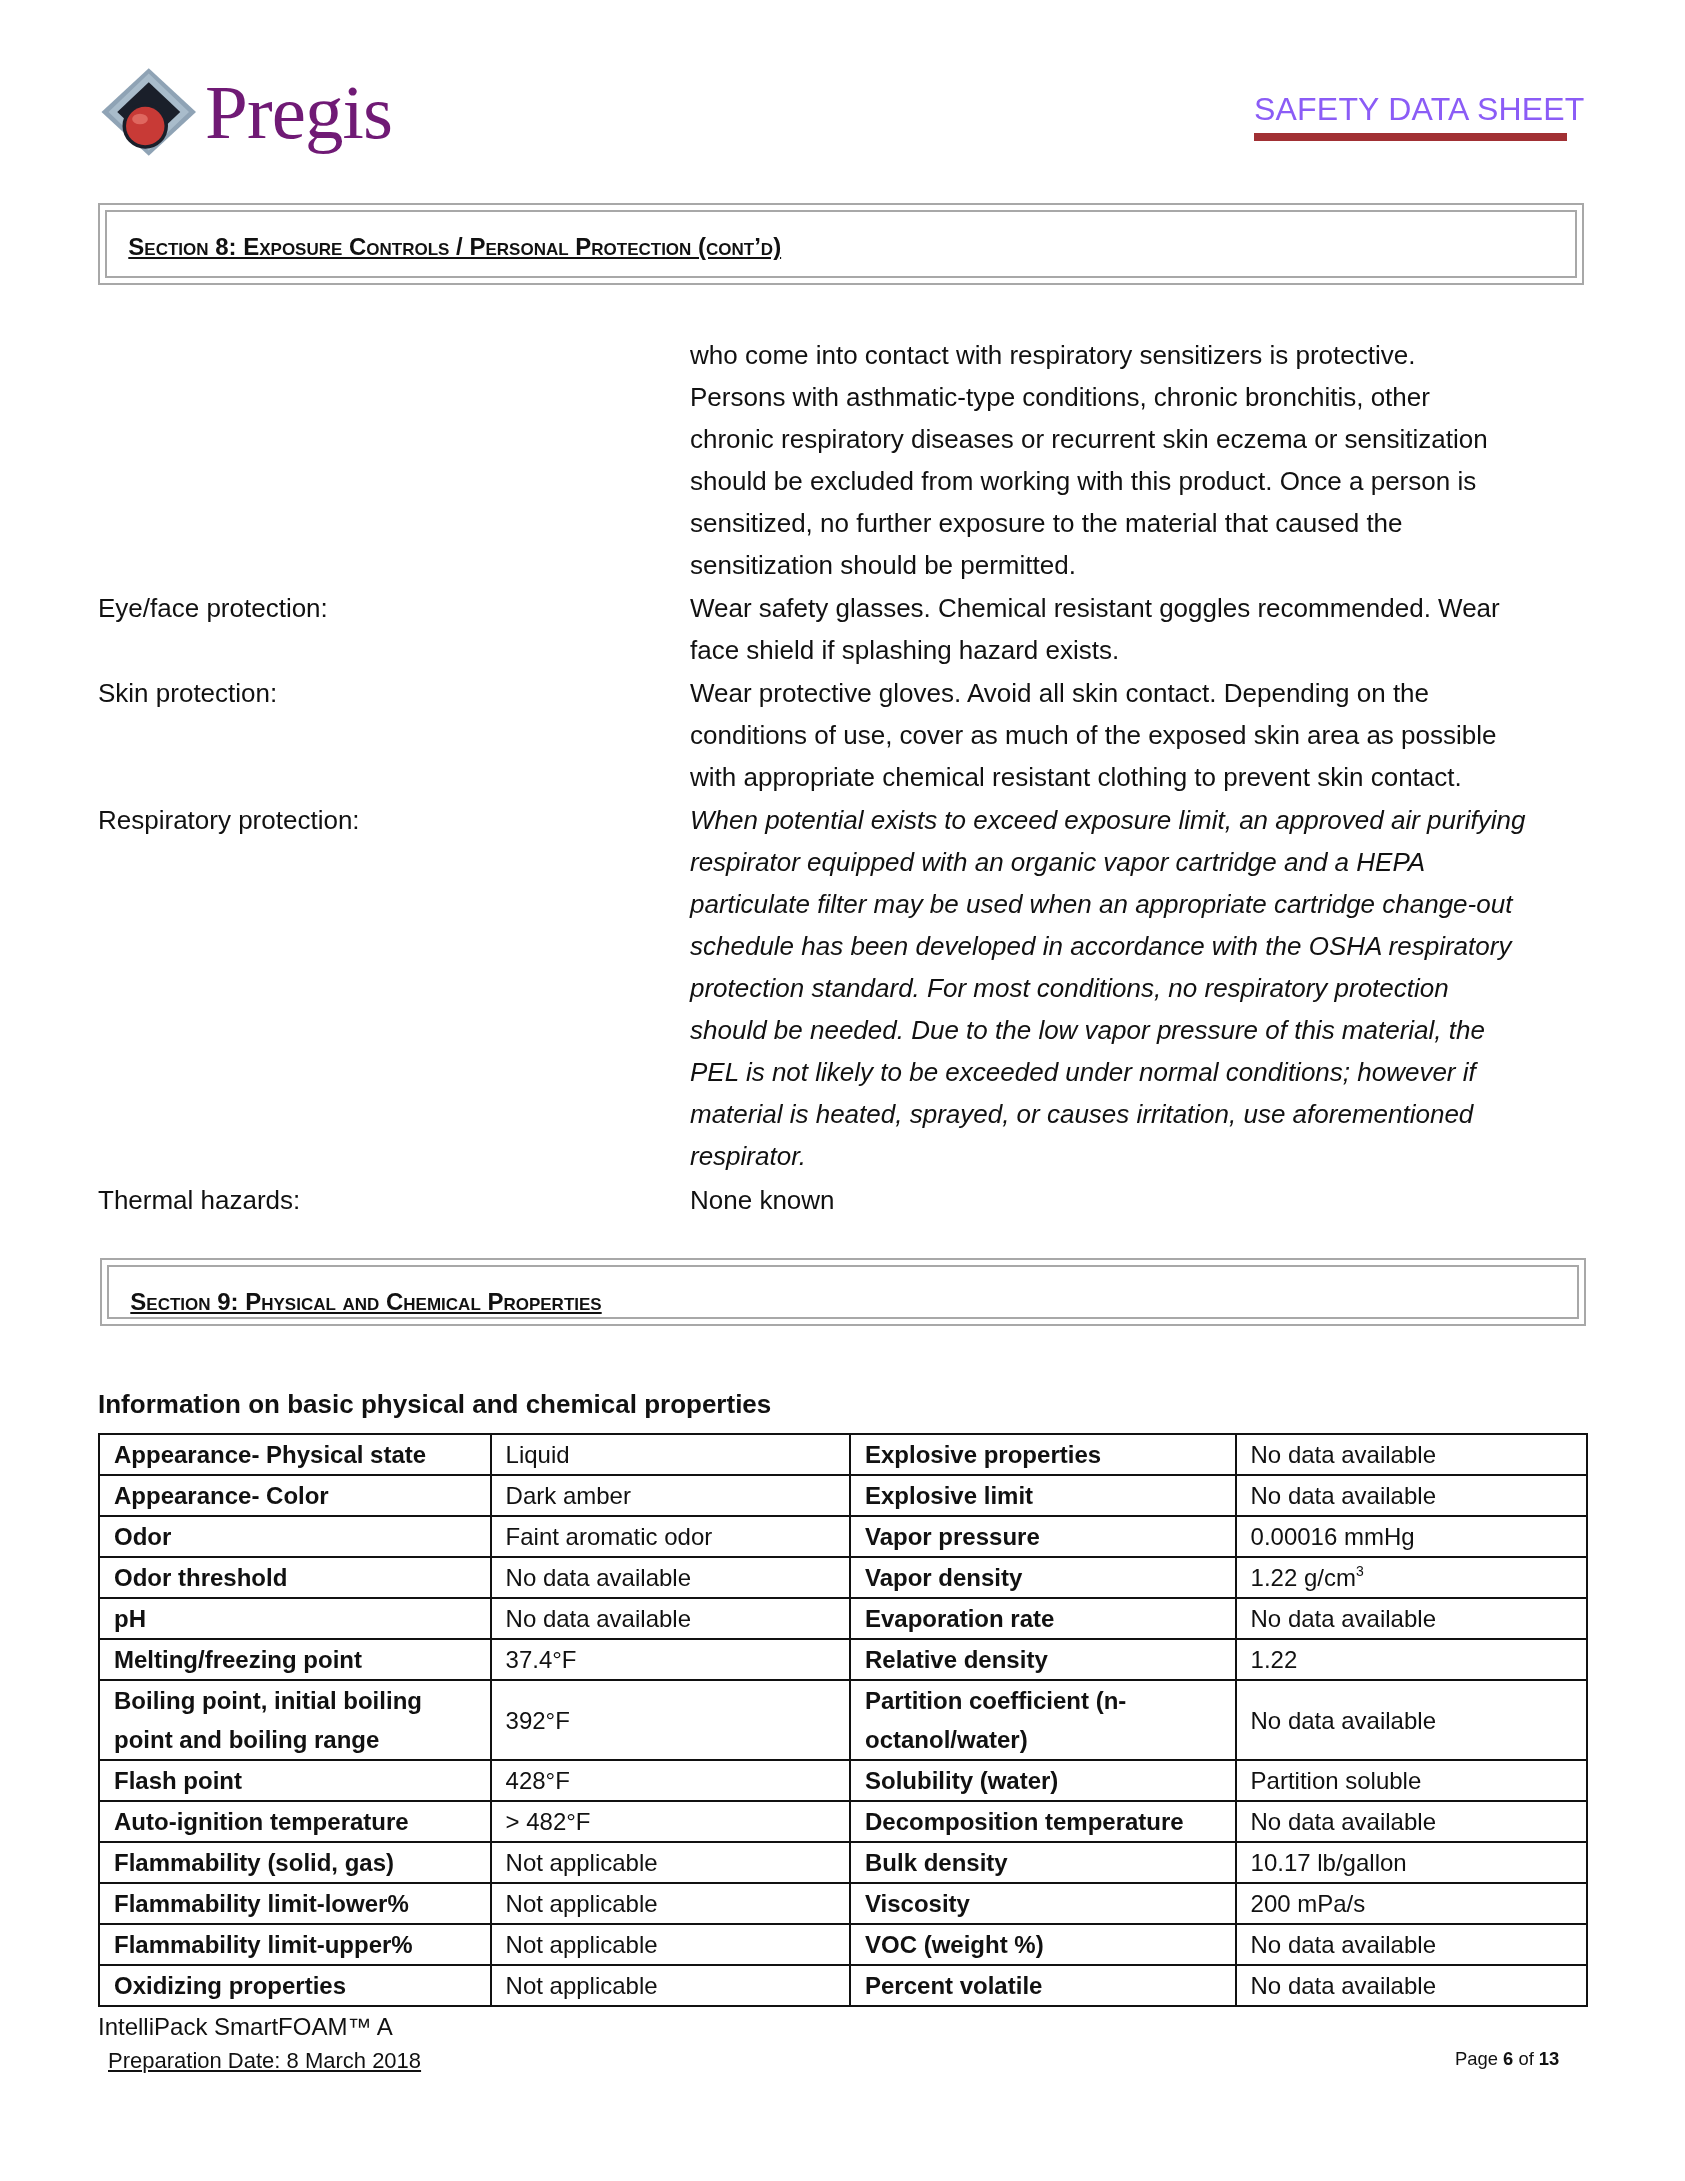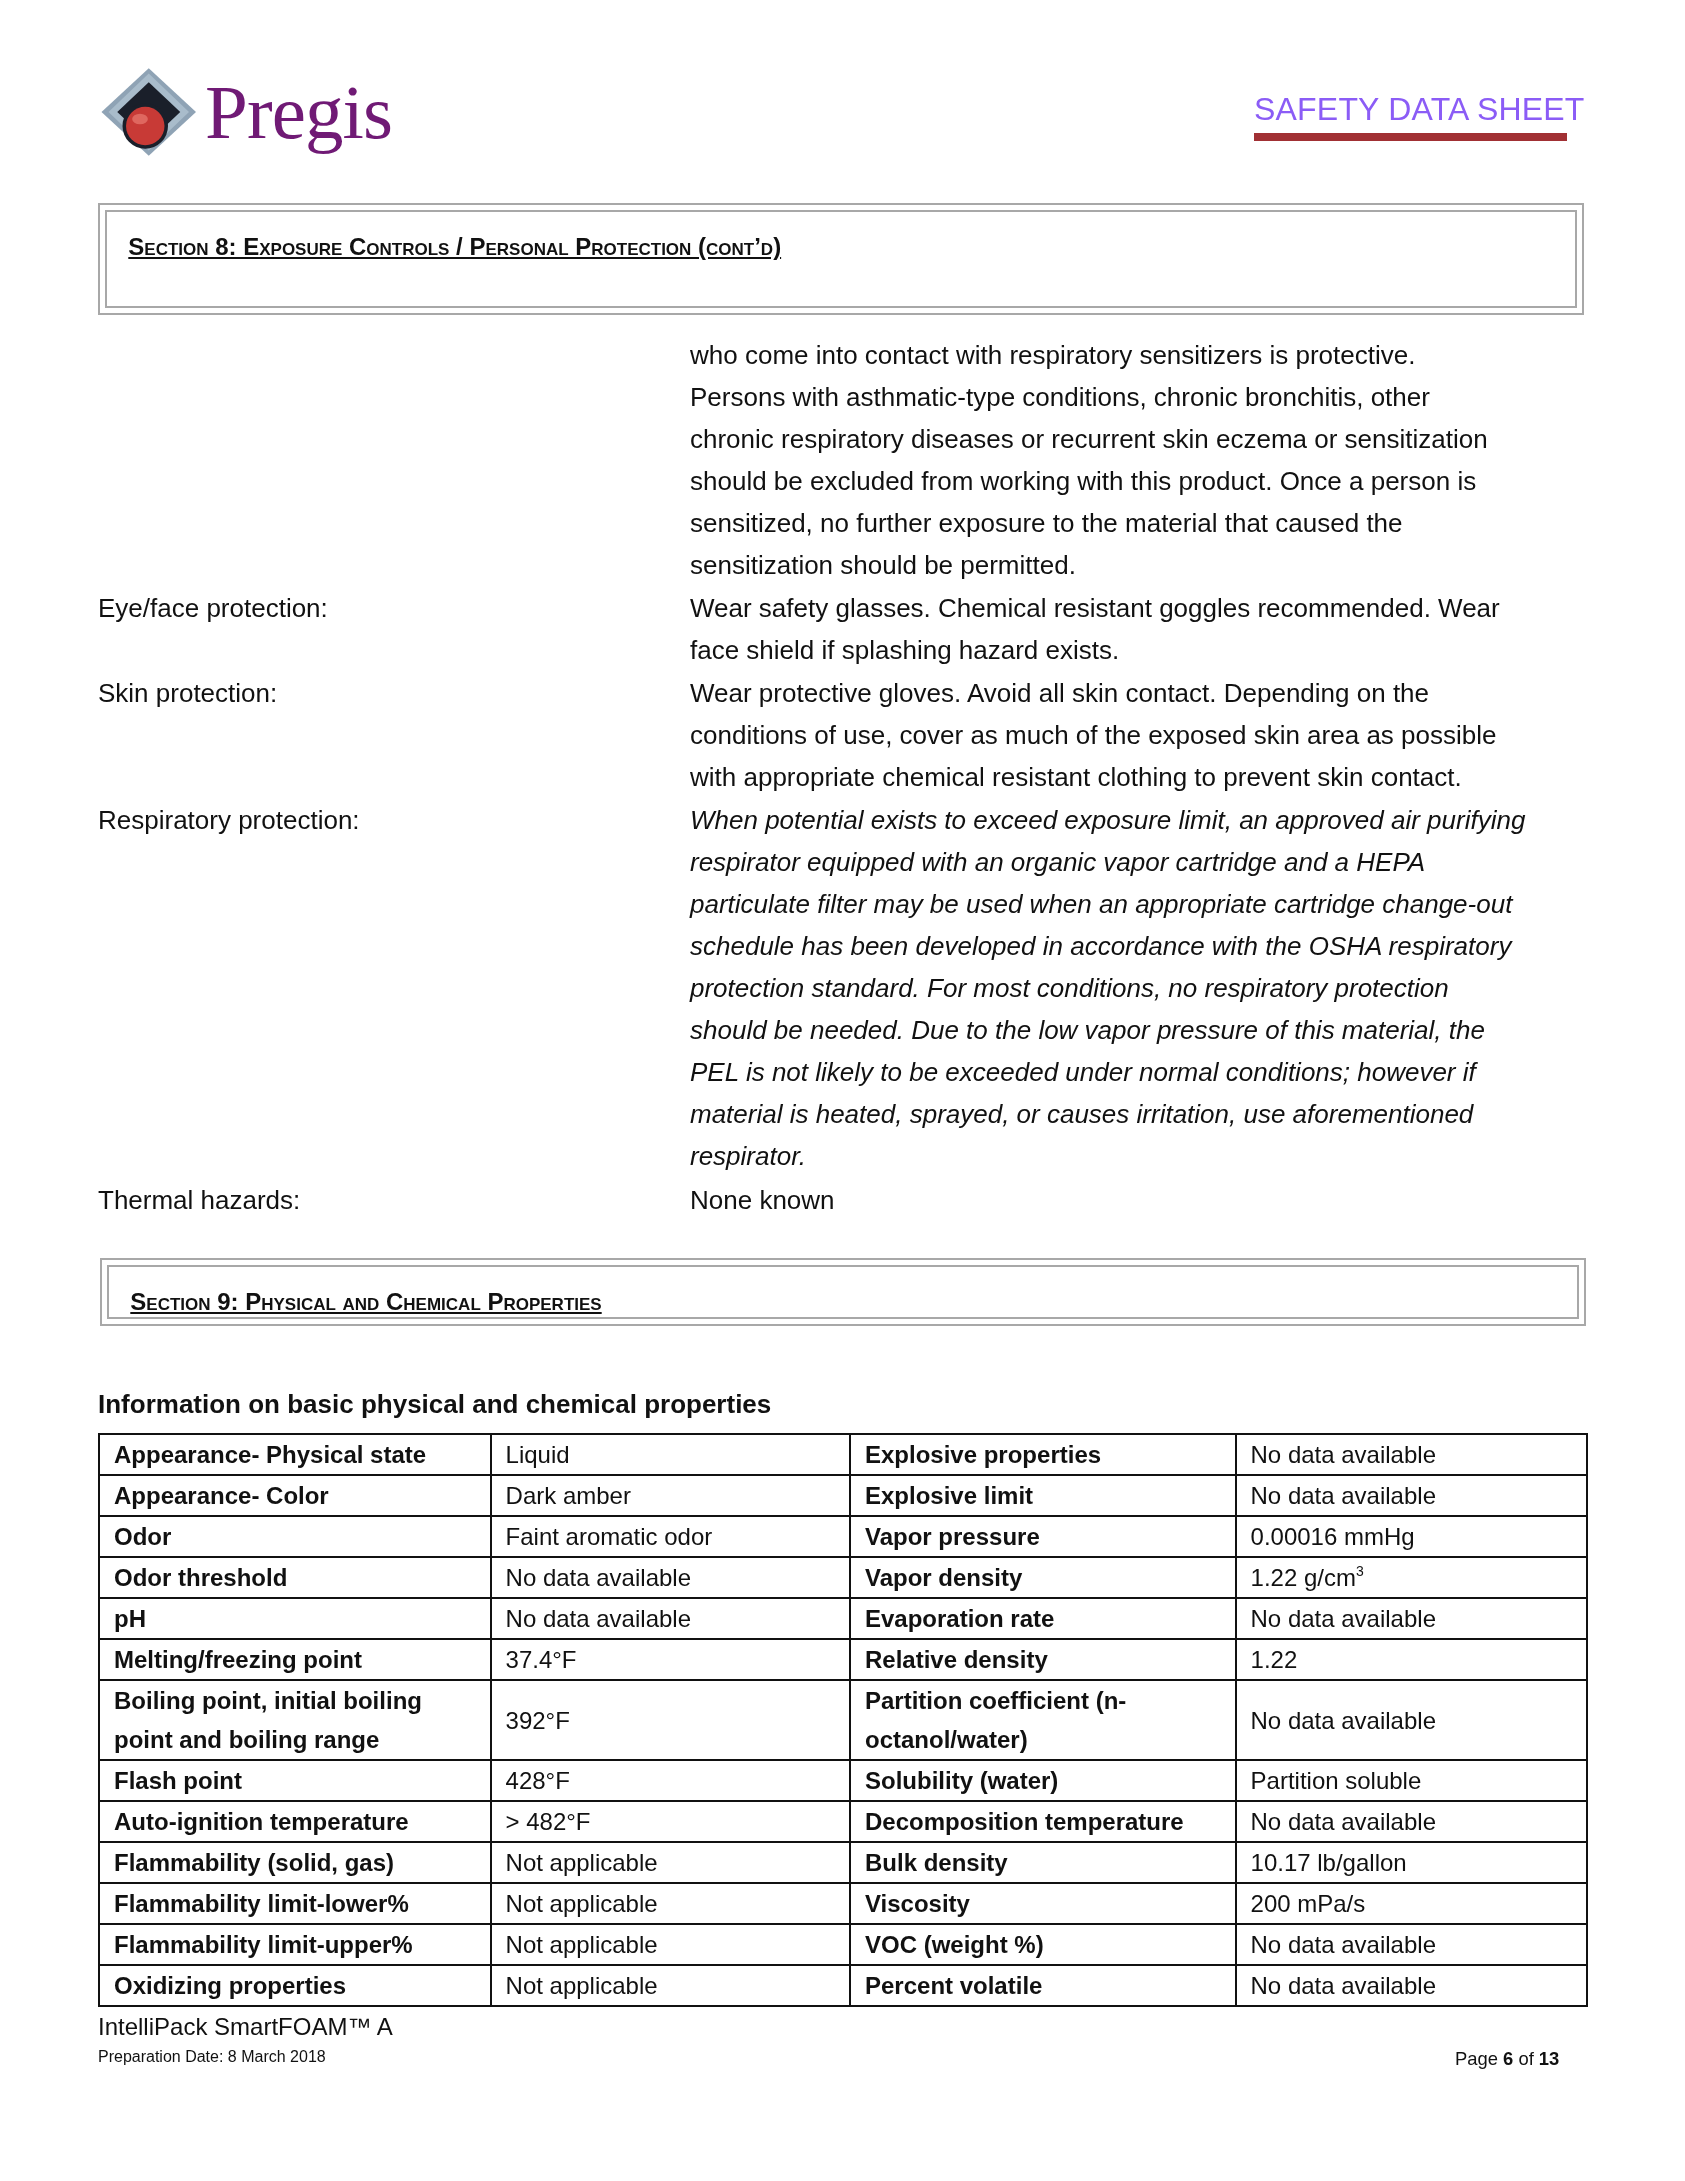--- a/index.html
+++ b/index.html
@@ -28,42 +28,42 @@
     .info-heading { left: 98px; top: 1389px; font-size: 26px; font-weight: bold; }
     table.props { position: absolute; left: 98px; top: 1433px; width: 1490px; border-collapse: collapse;
                   font-size: 24px; }
     table.props td { border: 2.2px solid #111; padding: 0 14px; height: 36px; vertical-align: middle; line-height: 39px; }
     table.props td.lbl { font-weight: bold; }
     table.props tr.tall td { height: 61px; line-height: 39px; }
     sup { font-size: 14px; vertical-align: 10.5px; line-height: 0; }
 
     
     .footer-product { left: 98px; top: 2013px; font-size: 24px; }
-    .footer-date { left: 98px; top: 2048px; font-size: 16px; }
+    .footer-date { left: 108px; top: 2048px; font-size: 22px; text-decoration: underline; }
     .footer-page { left: 1455px; top: 2048px; font-size: 18.4px; }
     .footer-page b { font-weight: bold; }
   </style>
 </head>
 <body>
 
 <div class="abs logo">
   <svg width="105" height="88" viewBox="0 0 120 100" style="position:absolute;left:0;top:0;">
     <polygon points="58,0 112,50 58,100 4,50" fill="#8fa3b5"></polygon>
     <polygon points="58,6 104,50 58,94 12,50" fill="#a9bccb"></polygon>
     <polygon points="58,16 94,50 58,84 22,50" fill="#1a1f2a"></polygon>
     <circle cx="54" cy="66" r="26" fill="#1a1f2a"></circle>
     <circle cx="54" cy="66" r="22" fill="#c83a36"></circle>
     <ellipse cx="48" cy="58" rx="9" ry="6" fill="#e87a70" opacity="0.7"></ellipse>
   </svg>
   <div class="logo-word">Pregis</div>
 </div>
 <div class="abs sds-title">SAFETY DATA SHEET</div>
 <div class="abs sds-bar"></div>
 
-<div class="abs section-box" style="top:203px;height:112px;">
+<div class="abs section-box" style="top:203px;height:82px;">
   <div class="section-inner">
     <div class="section-title" style="top:21px;">Section 8: Exposure Controls / Personal Protection (cont’d)</div>
   </div>
 </div>
 
 <div class="abs row-text" style="top:334px;">
   <div>who come into contact with respiratory sensitizers is protective.</div>
   <div>Persons with asthmatic-type conditions, chronic bronchitis, other</div>
   <div>chronic respiratory diseases or recurrent skin eczema or sensitization</div>
   <div>should be excluded from working with this product.  Once a person is</div>

